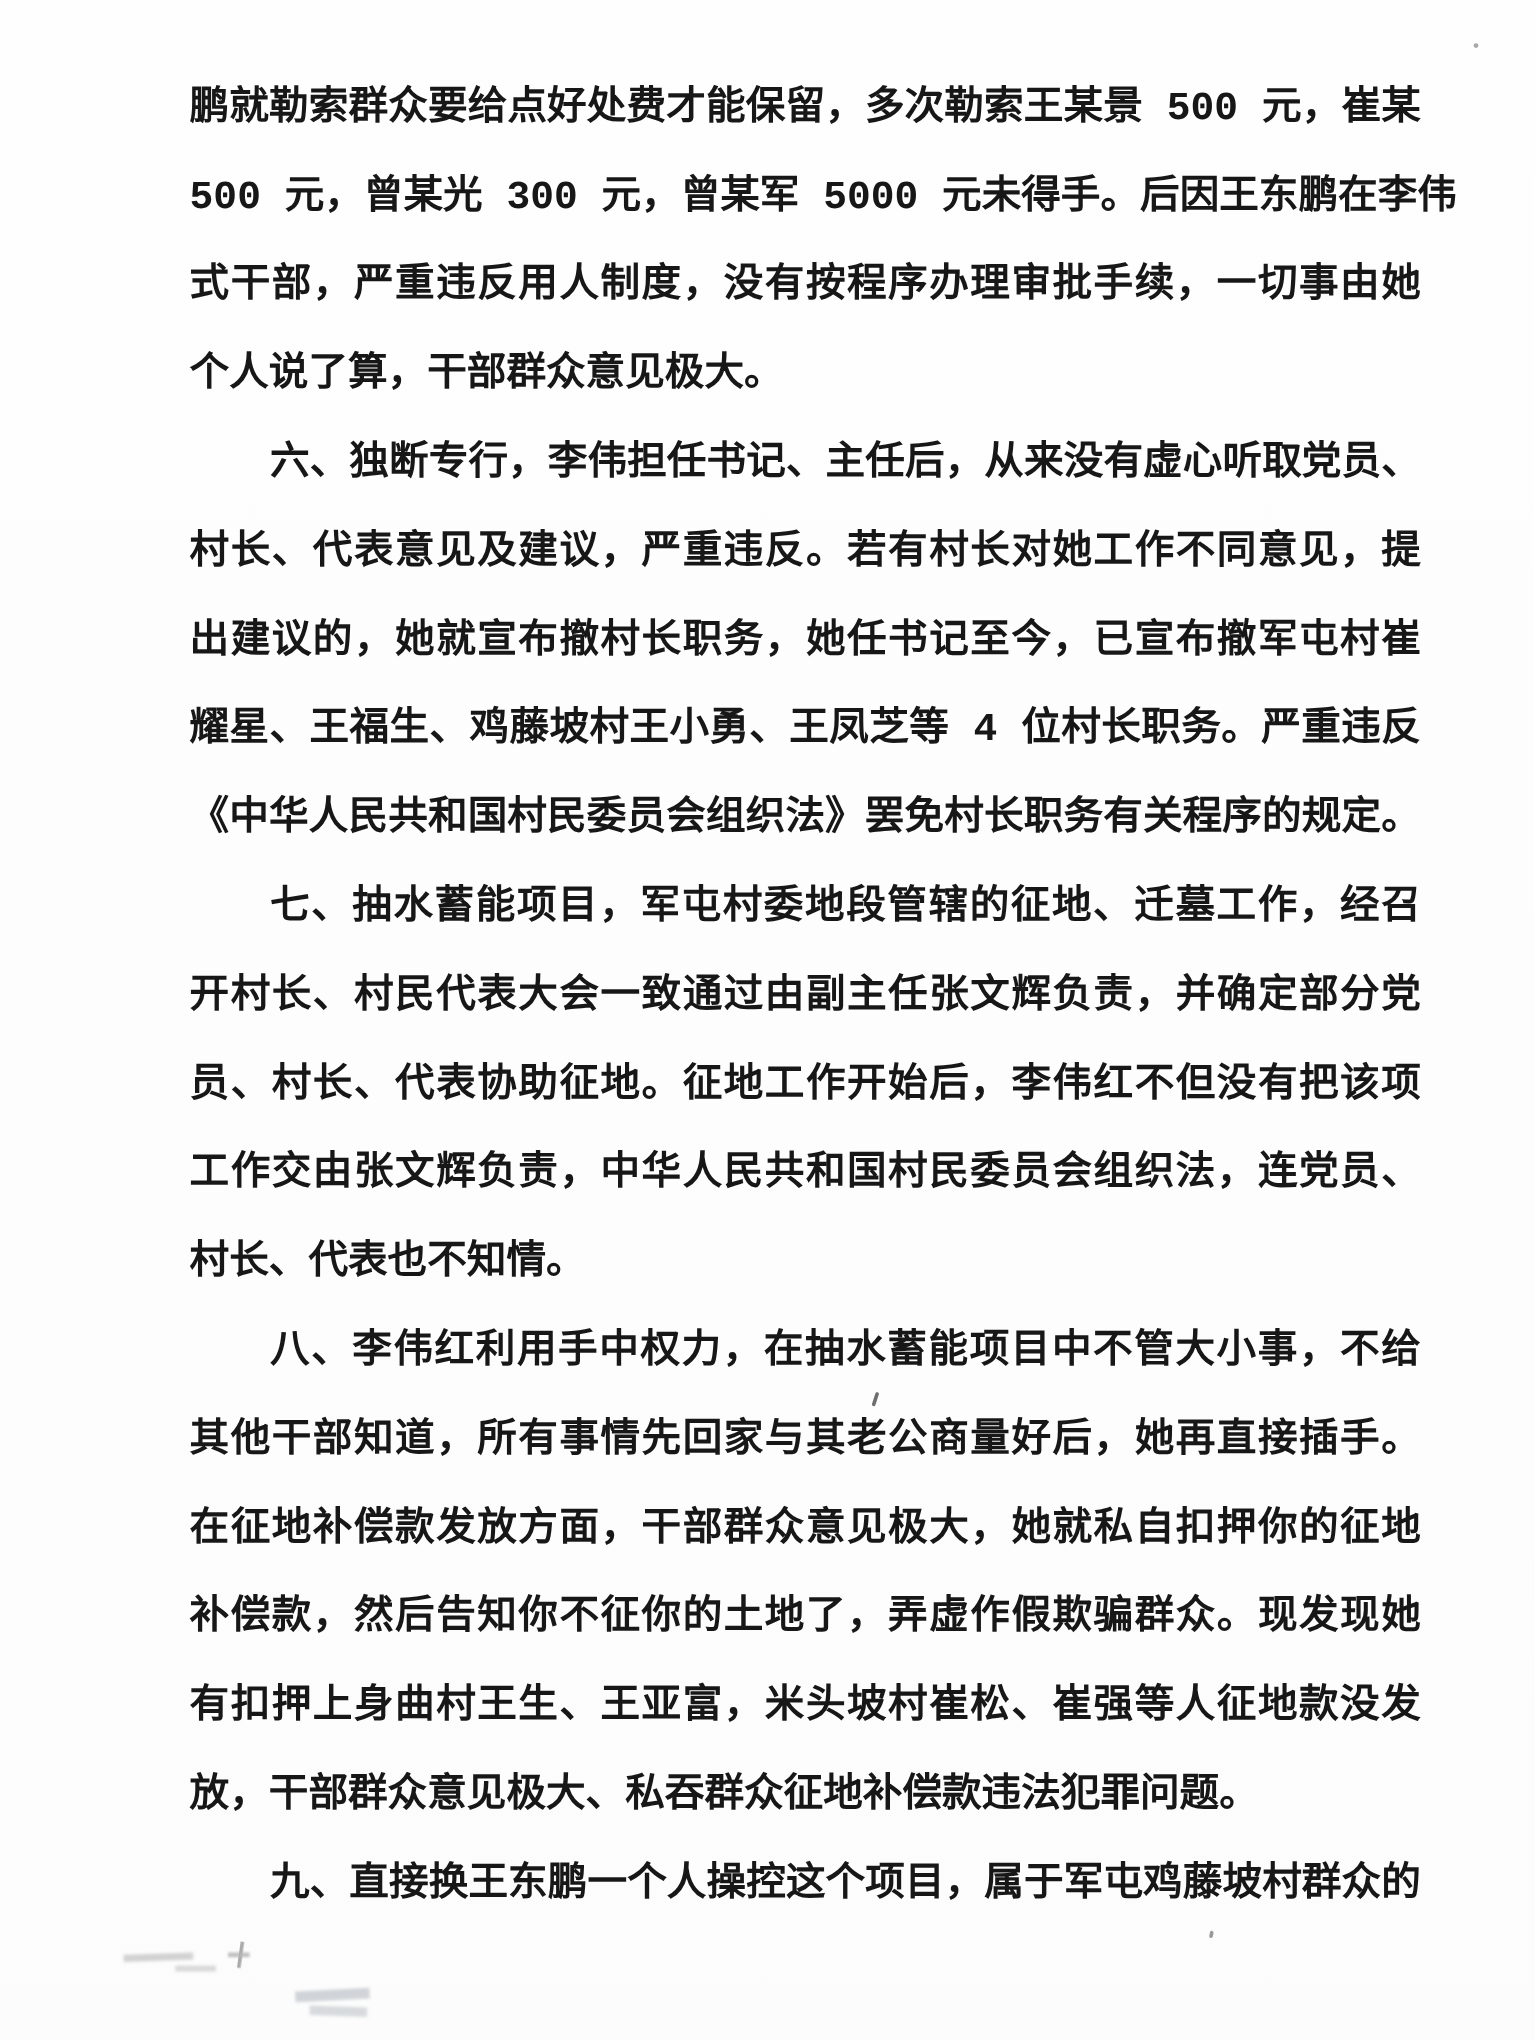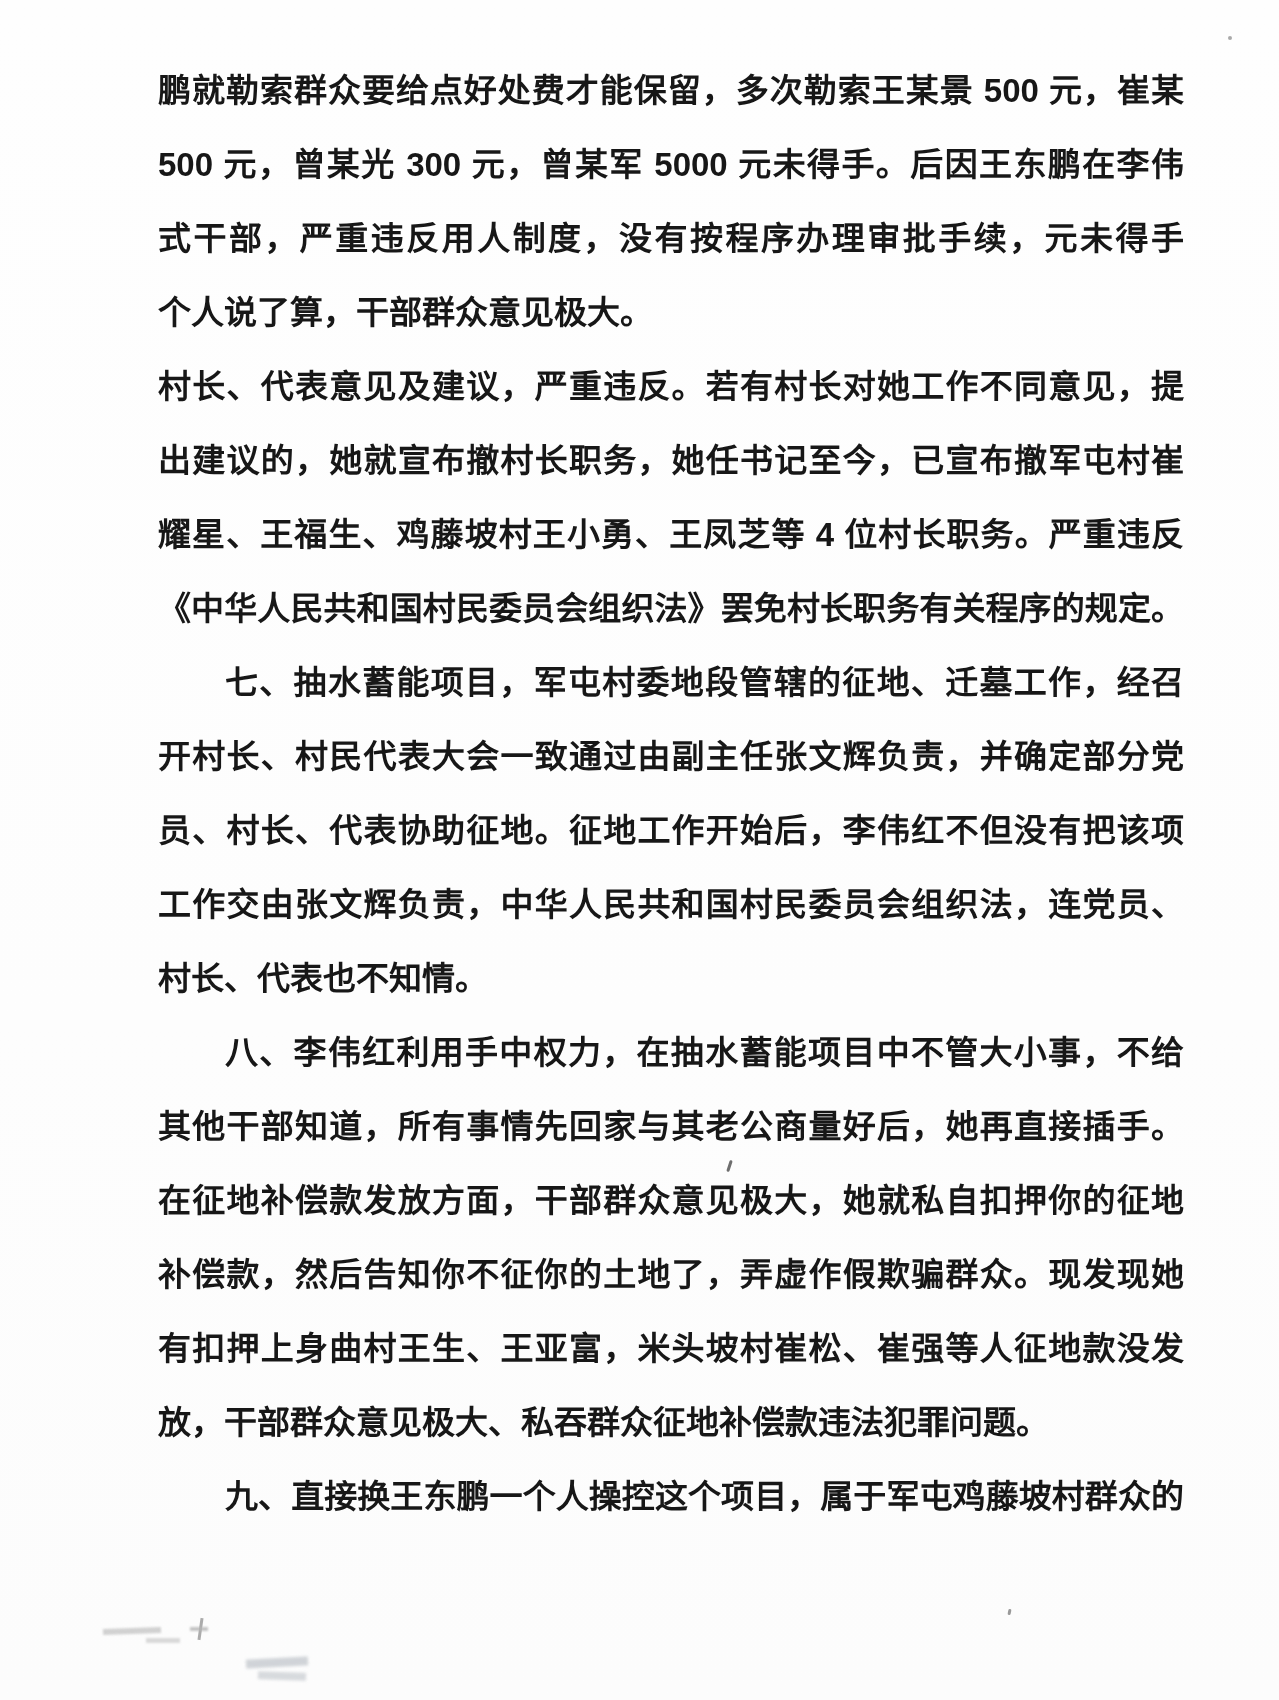--- a/index.html
+++ b/index.html
@@ -20,21 +20,21 @@
     top: 54px;
     width: 1026px;
     filter: blur(0.2px);
   }
   .line {
     height: 74px;
     line-height: 74px;
     font-size: 33px;
     font-weight: 600;
     color: #171717;
-    font-family: Liberation Sans, sans-serif;
+    font-family: Liberation Mono, monospace;
     white-space: nowrap;
     overflow: visible;
   }
   .full {
     text-align: justify;
     text-align-last: justify;
   }
   .end {
     text-align: center;
     text-align-last: left;
@@ -118,22 +118,23 @@
   }
 </style>
 </head>
 <body>
 
 <div class="page">
 
   <div class="content">
     <div class="line full">鹏就勒索群众要给点好处费才能保留，多次勒索王某景 500 元，崔某</div>
     <div class="line full">500 元，曾某光 300 元，曾某军 5000 元未得手。后因王东鹏在李伟</div>
-    <div class="line full">式干部，严重违反用人制度，没有按程序办理审批手续，元未得手</div>
+    <div class="line full">式干部，严重违反用人制度，没有按程序办理审批手续，一切事由她</div>
     <div class="line end">个人说了算，干部群众意见极大。</div>
+    <div class="line full indent">六、独断专行，李伟担任书记、主任后，从来没有虚心听取党员、</div>
     <div class="line full">村长、代表意见及建议，严重违反。若有村长对她工作不同意见，提</div>
     <div class="line full">出建议的，她就宣布撤村长职务，她任书记至今，已宣布撤军屯村崔</div>
     <div class="line full">耀星、王福生、鸡藤坡村王小勇、王凤芝等 4 位村长职务。严重违反</div>
     <div class="line full">《中华人民共和国村民委员会组织法》罢免村长职务有关程序的规定。</div>
     <div class="line full indent">七、抽水蓄能项目，军屯村委地段管辖的征地、迁墓工作，经召</div>
     <div class="line full">开村长、村民代表大会一致通过由副主任张文辉负责，并确定部分党</div>
     <div class="line full">员、村长、代表协助征地。征地工作开始后，李伟红不但没有把该项</div>
     <div class="line full">工作交由张文辉负责，中华人民共和国村民委员会组织法，连党员、</div>
     <div class="line end">村长、代表也不知情。</div>
     <div class="line full indent">八、李伟红利用手中权力，在抽水蓄能项目中不管大小事，不给</div>

